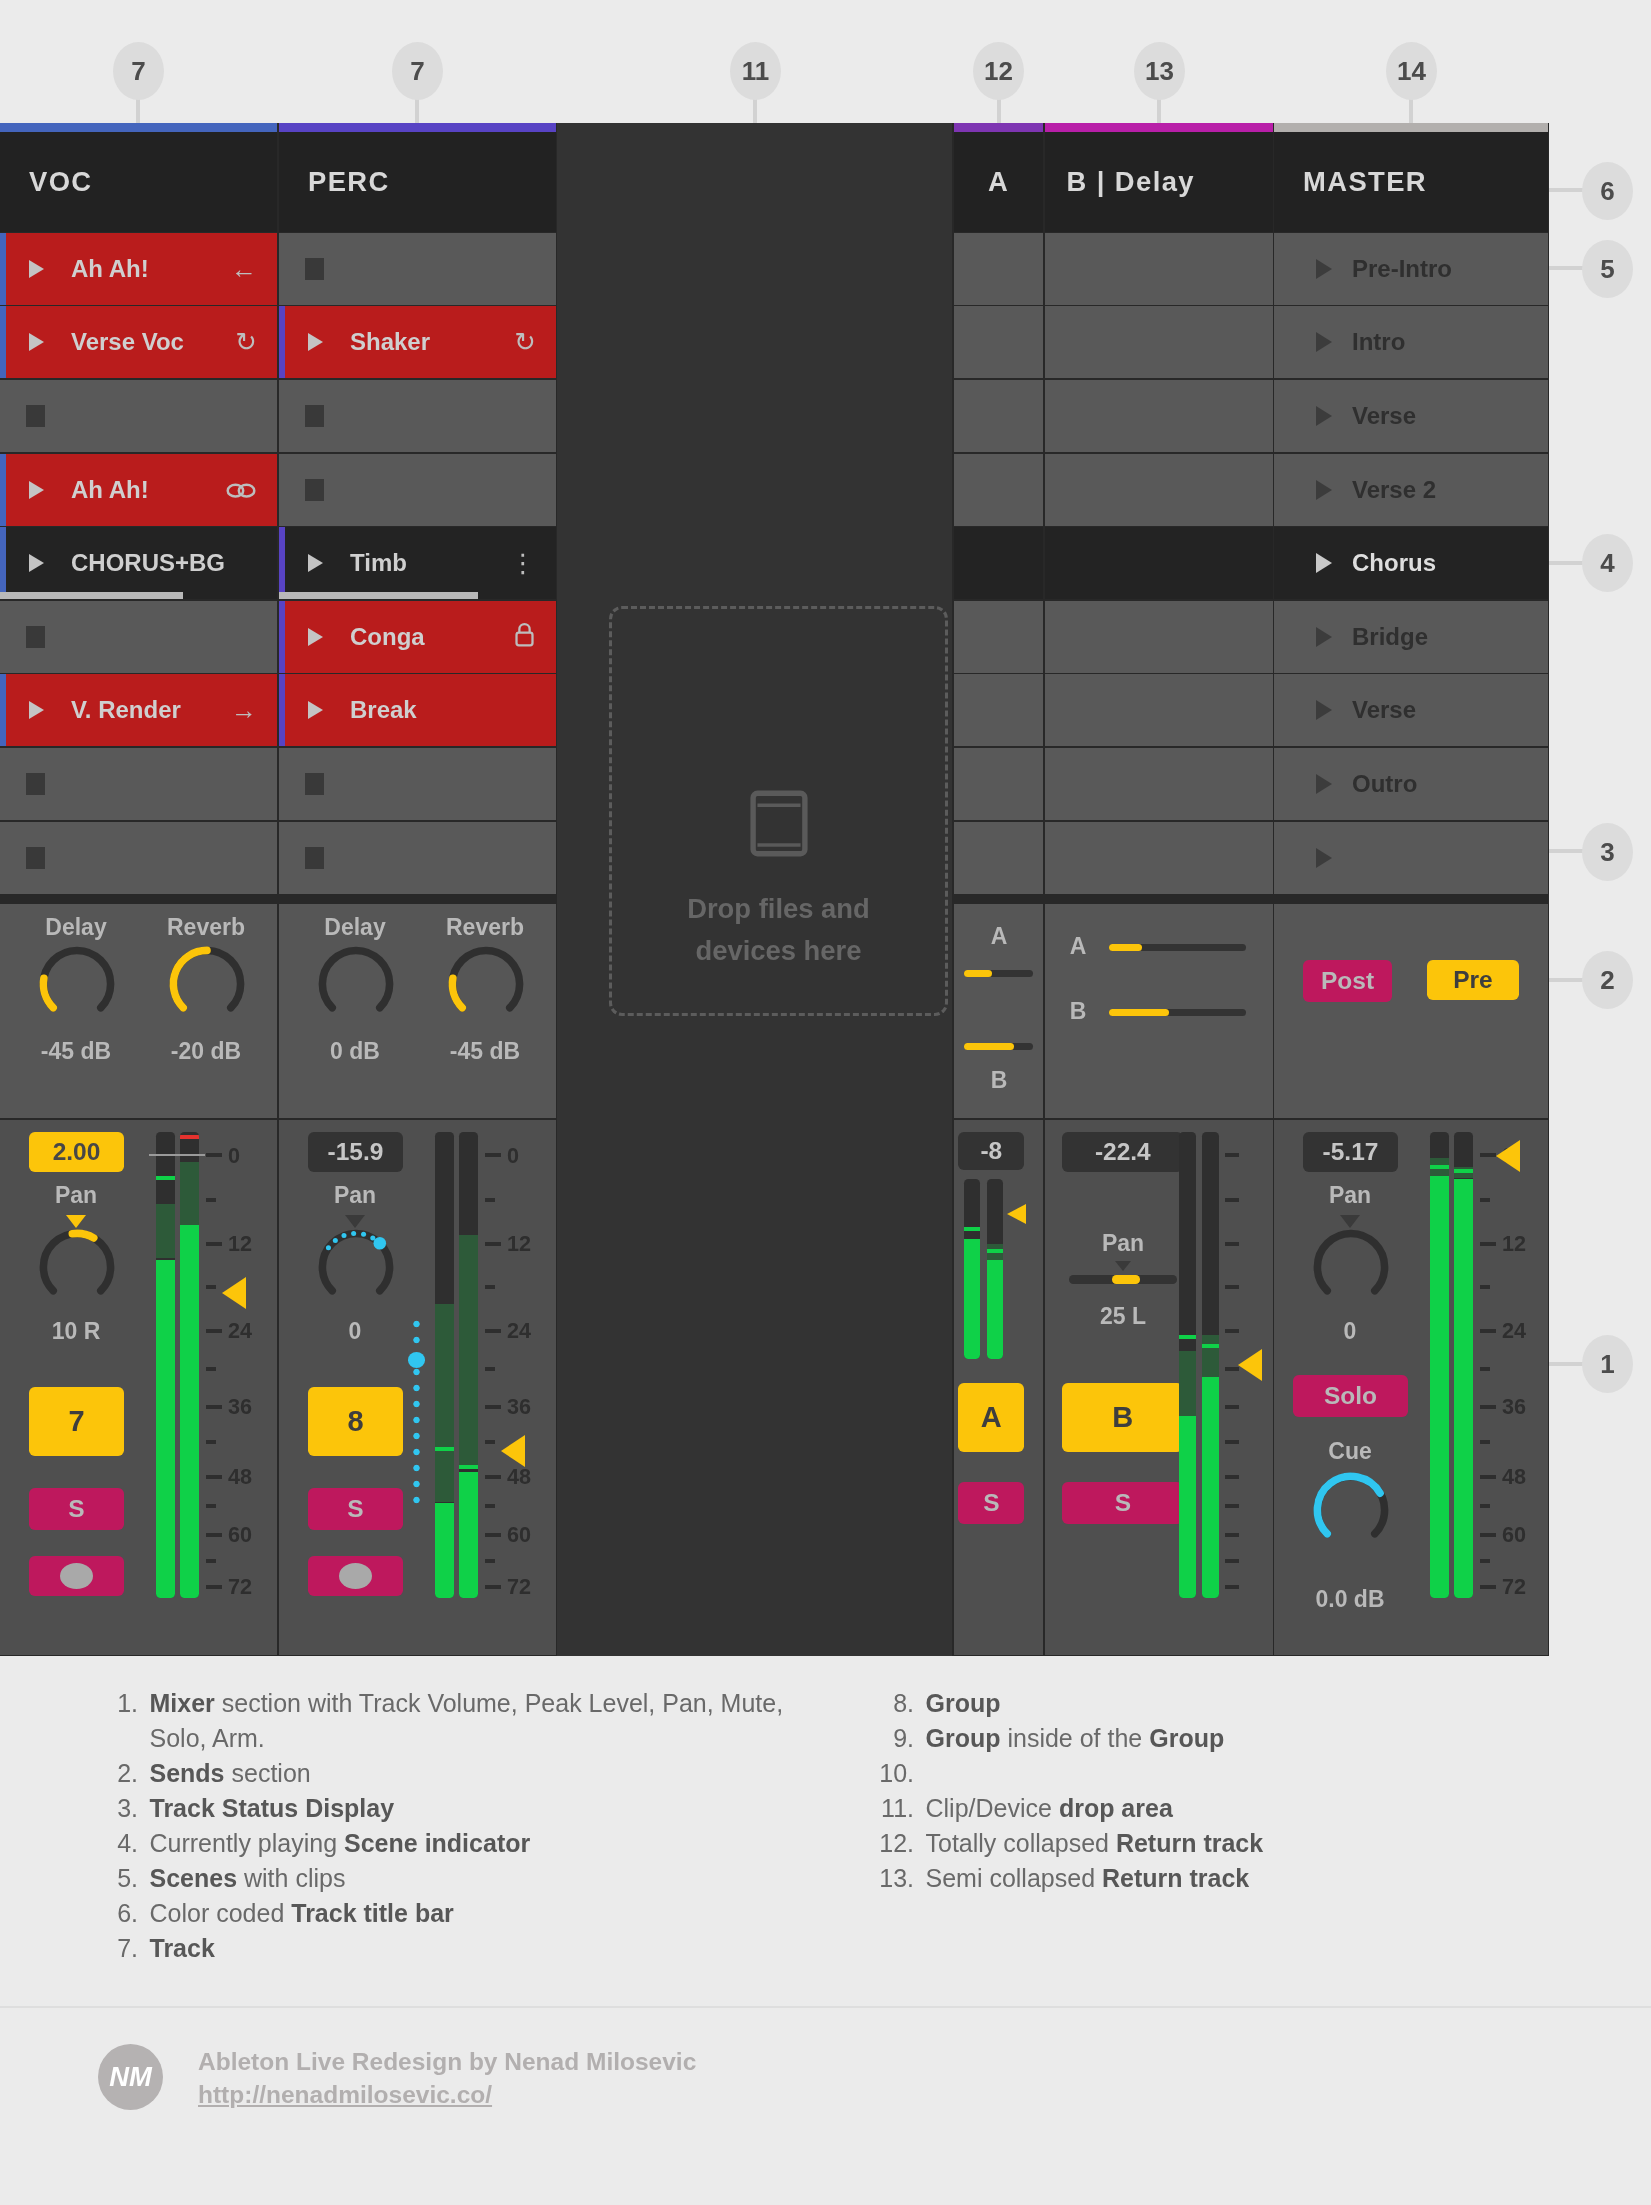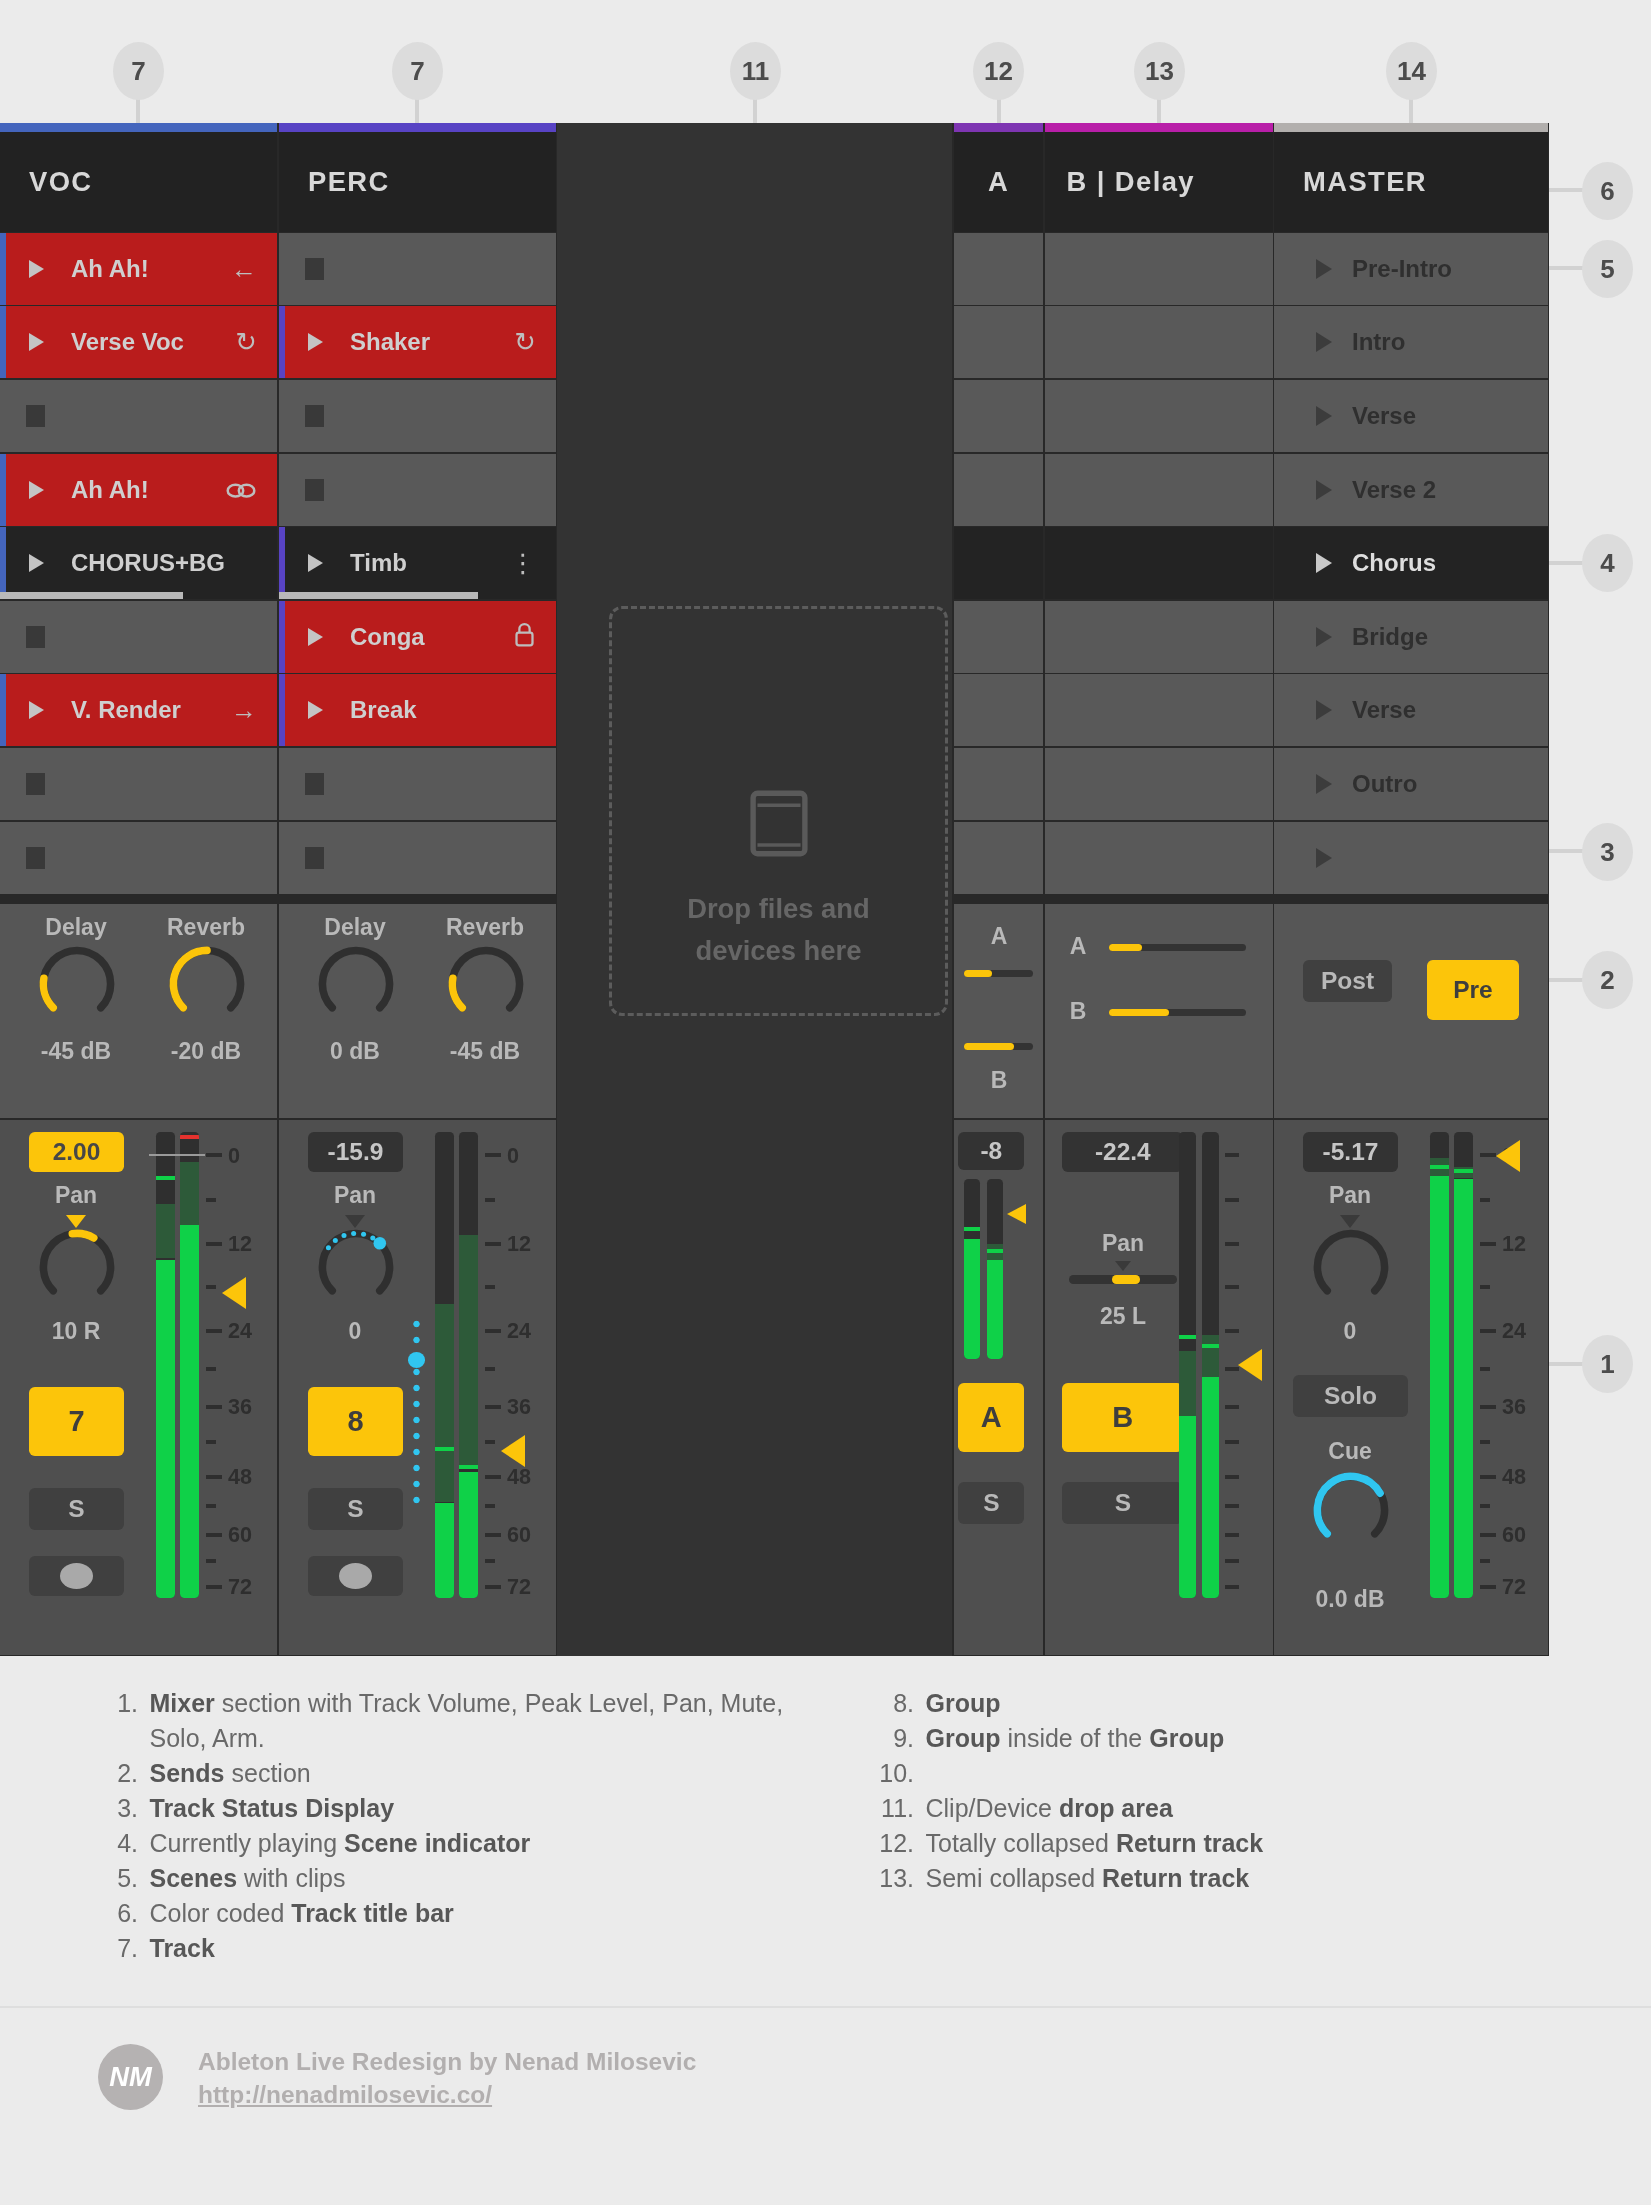--- a/index.html
+++ b/index.html
@@ -26,21 +26,21 @@
   .cprog{position:absolute;left:0;bottom:0;height:7.2px;background:#b9b9b9;}
   .stri{position:absolute;left:42px;top:50%;transform:translateY(-50%);width:0;height:0;border:10px solid transparent;border-left:16.6px solid #3c3c3c;border-right:0;}
   .sname{position:absolute;left:78px;top:50%;transform:translateY(-50%);font-size:24px;font-weight:700;color:#2f2f2f;white-space:nowrap;}
   .playing .stri{border-left-color:#c9c9c9;}
   .playing .sname{color:#dedede;}
   .sends{position:absolute;left:0;right:0;top:781px;height:214px;background:#565656;}
   .mixer{position:absolute;left:0;right:0;top:997px;height:535px;background:#4f4f4f;}
   
   .vbox{position:absolute;height:40px;background:#333;border-radius:5.8px;color:#c6c6c6;font-size:24.5px;font-weight:700;display:flex;align-items:center;justify-content:center;}
   .vbox.yellow{background:#fcc50a;color:#474747;}
-  .btn{position:absolute;background:#404040;border-radius:5.8px;color:#b9b9b9;font-size:24.5px;font-weight:700;display:flex;align-items:center;justify-content:center;}
+  .btn{position:absolute;background:#be185d;border-radius:5.8px;color:#b9b9b9;font-size:24.5px;font-weight:700;display:flex;align-items:center;justify-content:center;}
   .btn.yellow{background:#fcc50a;color:#3e3e3e;}
   .mlabel{position:absolute;transform:translateX(-50%);font-size:23px;font-weight:600;color:#b9b9b9;white-space:nowrap;}
   .pointer{position:absolute;transform:translateX(-50%);width:0;height:0;border:10.8px solid transparent;border-top:13px solid #3a3a3a;border-bottom:0;}
   .pointer.yellow{border-top-color:#fcc50a;}
   .knobwrap{position:absolute;width:84px;height:84px;}
   .recdot{width:33px;height:26px;border-radius:50%;background:#a9a9a9;}
   .panslider{position:absolute;height:8.7px;background:#333;border-radius:4.3px;}
   .panslider .fill{position:absolute;top:0;height:8.7px;background:#fcc50a;border-radius:4.3px;}
   .sendslider{position:absolute;height:7.2px;background:#333;border-radius:3.6px;}
   .sendslider .fill{position:absolute;left:0;top:0;height:7.2px;background:#fcc50a;border-radius:3.6px;}
@@ -501,21 +501,21 @@
       <div class="slot empty" style="top:625px;">
         <div class="stri"></div>
         <div class="sname">Outro</div>
       </div>
       <div class="slot empty" style="top:699px;">
         <div class="stri"></div>
       </div>
     </div>
   <div class="sends">
     <div class="btn" style="left:29px;top:56px;width:89px;height:42px;">Post</div>
-    <div class="btn yellow" style="left:153px;top:56px;width:92px;height:60px;">Pre</div>
+    <div class="btn yellow" style="left:153px;top:56px;width:92px;height:40px;">Pre</div>
   </div>
   <div class="mixer">
     <div class="vbox" style="left:29px;top:11.5px;width:95px;">-5.17</div>
     <div class="mlabel" style="left:76px;top:62px;">Pan</div>
     <div class="pointer" style="left:76px;top:95px;"></div>
     <div class="knobwrap" style="left:35px;top:105px;"><svg width="84" height="84" viewBox="0 0 100 100">
     <path d="M21.7 78.3 A40 40 0 1 1 78.3 78.3" fill="none" stroke="#2f2f2f" stroke-width="9" stroke-linecap="round"></path>
         </svg></div>
     <div class="mlabel" style="left:76px;top:198px;">0</div>
     <div class="btn" style="left:19px;top:255px;width:115px;height:42px;">Solo</div>

